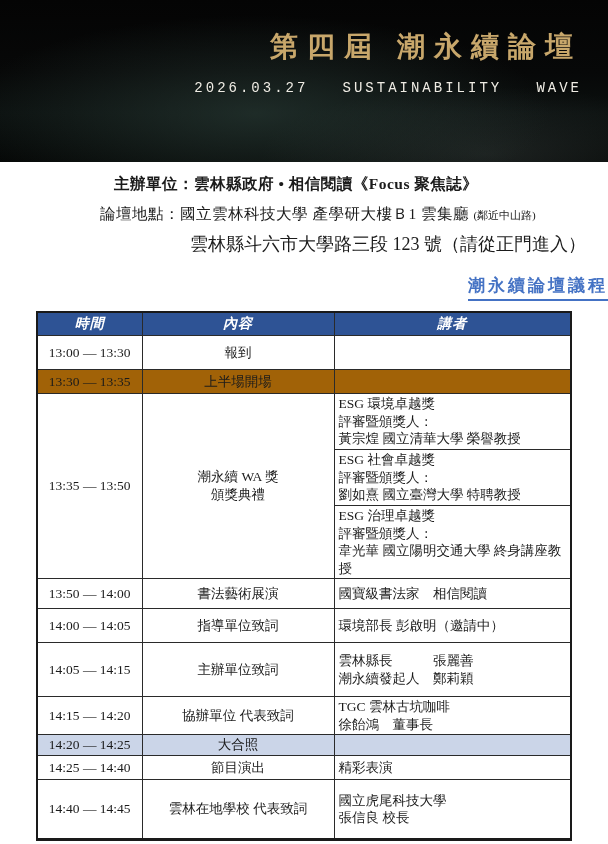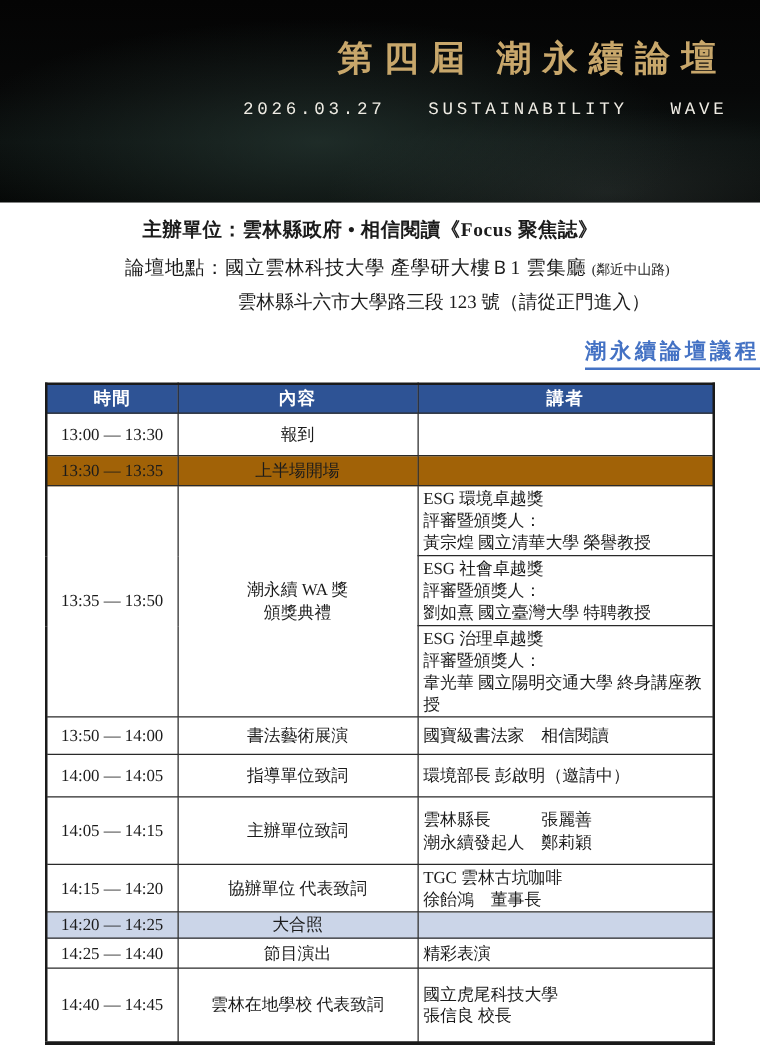--- a/index.html
+++ b/index.html
@@ -56,21 +56,21 @@
     letter-spacing:3px;
     color:#efece4;
     white-space:pre;
   }
 
   
   .info{margin:12px 0 0 100px;font-size:15.5px;}
   .info-line{margin-bottom:9px;letter-spacing:0.5px;}
   .info-line.first{margin-left:14px;font-weight:bold;}
   .loc-note{font-size:11px;letter-spacing:0;}
-  .info-address{margin:-2px 0 0 90px;font-size:15px;font-family:Liberation Serif, serif;}
+  .info-address{margin:-2px 0 0 90px;font-size:18px;font-family:Liberation Serif, serif;}
 
   
   .agenda-title-wrap{text-align:right;margin-top:18px;}
   .agenda-title{
     display:inline-block;
     font-family:"Liberation Sans","DejaVu Sans",sans-serif;
     font-weight:bold;
     font-size:17px;
     letter-spacing:3px;
     color:#4472c4;
@@ -97,20 +97,21 @@
     vertical-align:middle;
   }
   tr.head th{
     background:#2e5395;
     color:#ffffff;
     font-family:"Liberation Sans","DejaVu Sans",sans-serif;
     font-weight:bold;
     font-size:14px;
     height:20px;
     letter-spacing:1px;
+    font-style:italic;
   }
   td.time{text-align:center;white-space:pre;}
   td.content{text-align:center;}
   td.speaker{text-align:left;padding-left:12px;}
   td.speaker div{line-height:17.5px;}
   tr.cream td{background:#a16207;}
   tr.blue td{background:#cbd5e8;}
   .h25{height:34px}.h24{height:24px}.h56{height:56px}.h30{height:30px}
   .h54{height:54px}.h36{height:36px}.h20{height:20px}.h28{height:24px}.h60{height:60px}
   .two-line div{line-height:18px;}

